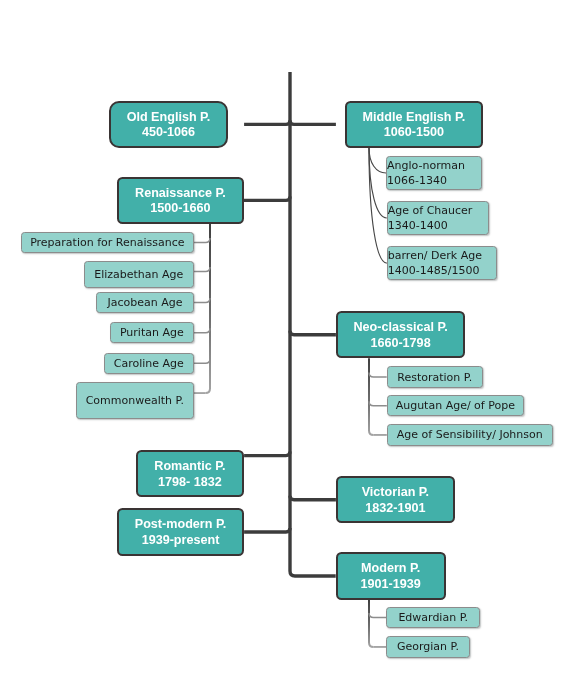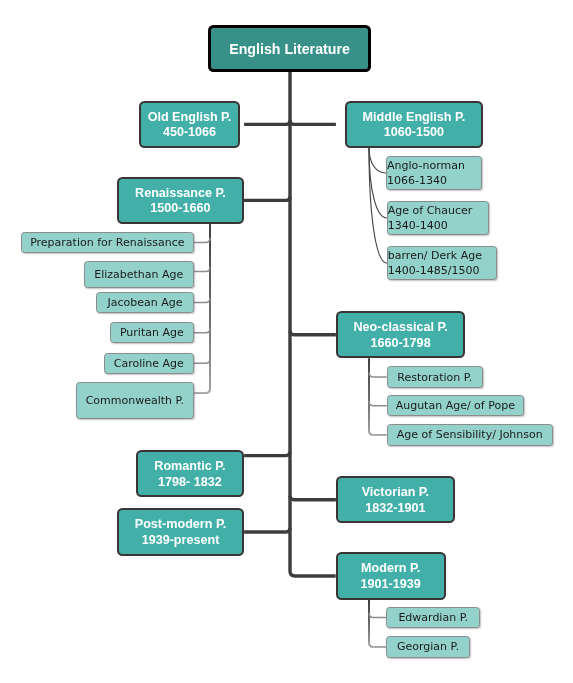--- a/index.html
+++ b/index.html
@@ -71,26 +71,21 @@
     <path d="M 369.0 372.54999999999995 Q 369.0 377.04999999999995 373.5 377.04999999999995 L 386.7 377.04999999999995" fill="none" stroke="#8d8d8d" stroke-width="1.5" stroke-linecap="butt" stroke-linejoin="round"></path>
     <path d="M 369.0 401.25 Q 369.0 405.75 373.5 405.75 L 386.8 405.75" fill="none" stroke="#8d8d8d" stroke-width="1.5" stroke-linecap="butt" stroke-linejoin="round"></path>
     <path d="M 373.5 434.95 L 386.8 434.95" fill="none" stroke="#8d8d8d" stroke-width="1.5" stroke-linecap="butt" stroke-linejoin="round"></path>
     <path d="M 369.0 599.9 L 369.0 642.4499999999999 Q 369.0 646.9499999999999 373.5 646.9499999999999" fill="none" stroke="url(#g-modern)" stroke-width="2.0" stroke-linecap="butt" stroke-linejoin="round"></path>
     <path d="M 369.0 612.9499999999999 Q 369.0 617.4499999999999 373.5 617.4499999999999 L 386.2 617.4499999999999" fill="none" stroke="#8d8d8d" stroke-width="1.5" stroke-linecap="butt" stroke-linejoin="round"></path>
     <path d="M 373.5 646.9499999999999 L 386.1 646.9499999999999" fill="none" stroke="#8d8d8d" stroke-width="1.5" stroke-linecap="butt" stroke-linejoin="round"></path>
     <path d="M 369.0 147.7 C 369.0 163.386 376.14 173.0 386.0 173.0" fill="none" stroke="#474747" stroke-width="1.15" stroke-linecap="butt" stroke-linejoin="round"></path>
     <path d="M 369.0 147.7 C 369.0 191.286 376.476 218.0 386.8 218.0" fill="none" stroke="#474747" stroke-width="1.15" stroke-linecap="butt" stroke-linejoin="round"></path>
     <path d="M 369.0 147.7 C 369.0 219.248 376.476 263.1 386.8 263.1" fill="none" stroke="#474747" stroke-width="1.15" stroke-linecap="butt" stroke-linejoin="round"></path>
   </svg>
-  <div class="node n-root" style="left:207.9px;top:24.6px;width:163.3px;height:47.6px;">
-      <div class="nt">
-        <span class="l1">English Literature</span>
-      </div>
-    </div>
-  <div class="node n-main" style="left:139px;top:101.1px;width:101px;height:46.6px;">
+  <div class="node n-main" style="left:109px;top:101.1px;width:119.0px;height:46.6px;border-radius:10px;">
       <div class="nt">
         <span class="l1">Old English P.</span>
         <span class="l2">450-1066</span>
       </div>
     </div>
   <div class="node n-main" style="left:335.9px;top:101.1px;width:138.1px;height:46.6px;margin-left:9px;">
       <div class="nt">
         <span class="l1">Middle English P.</span>
         <span class="l2">1060-1500</span>
       </div>

